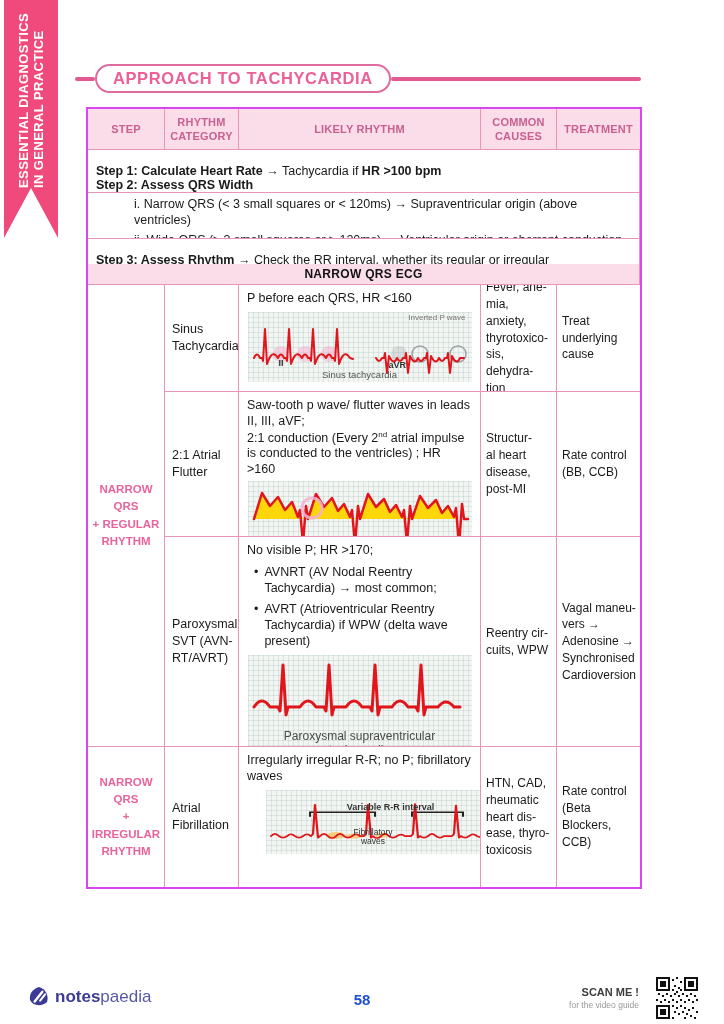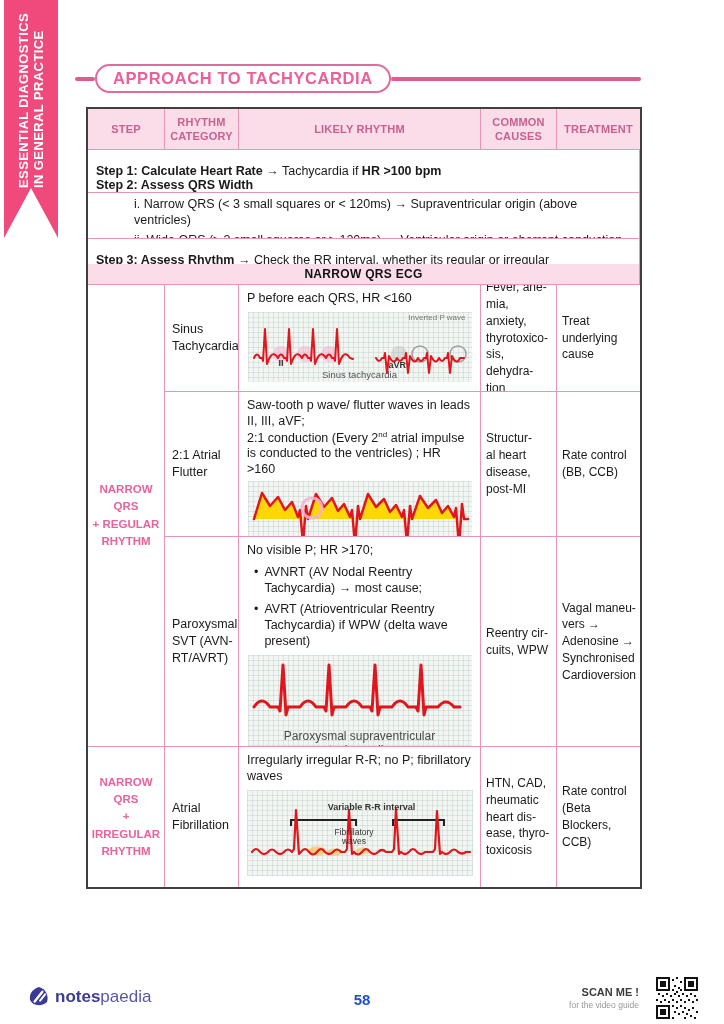--- a/index.html
+++ b/index.html
@@ -17,21 +17,21 @@
   .title-bar{position:absolute;left:75px;top:64px;width:566px;display:flex;align-items:center;}
   .tline{height:4px;background:#e25a8f;border-radius:2px;}
   .tline.left{width:20px;} .tline.right{flex:1;}
   .pill{border:2.5px solid #e06c9f;border-radius:18px;padding:3px 16px;font-size:16.5px;
         font-weight:bold;color:#ec5f97;letter-spacing:.6px;background:#fff;white-space:nowrap;}
 
   
   .tbl{position:absolute;left:86px;top:107px;width:552px;display:grid;
        grid-template-columns:77px 74px 242px 76px 83px;
        grid-template-rows:41px 24px 65px 25px 21px 107px 145px 210px 140px;
-       border:2px solid #404040;background:#fff;}
+       border:2px solid #d946ef;background:#fff;}
   .c{border-right:1px solid #e994b9;border-bottom:1px solid #e994b9;box-sizing:border-box;min-width:0;overflow:hidden;}
   .lastcol{border-right:none;} .lastrow{border-bottom:none;}
   .th{background:#fadde9;color:#c9608f;font-weight:bold;font-size:11px;display:flex;align-items:center;
       justify-content:center;text-align:center;white-space:pre-line;line-height:1.3;letter-spacing:.2px;}
   .full{grid-column:1/-1;}
   .steprow{font-size:12.5px;padding:21px 8px;display:flex;align-items:center;white-space:pre;}
   .step2{font-size:12.5px;padding:4px 8px;display:block;}
   .sub{padding-left:38px;margin-top:5px;line-height:1.25;}
   .section{background:#fadde9;color:#111;font-weight:bold;font-size:12px;display:flex;
            align-items:center;justify-content:center;letter-spacing:.3px;}
@@ -47,21 +47,21 @@
   .ecg{position:relative;margin:5px auto 0;background:#f2f5f1;
        background-image:linear-gradient(rgba(120,160,150,.18) 1px,transparent 1px),
                         linear-gradient(90deg,rgba(120,160,150,.18) 1px,transparent 1px);
        background-size:5px 5px;}
   .ecg svg{display:block;width:100%;height:100%;}
   .lbl{position:absolute;color:#333;line-height:1.1;padding-left:23px;}
   .cap{position:absolute;left:0;right:0;text-align:center;color:#555;white-space:pre-line;line-height:1.15;}
   .e-sinus{width:224px;height:70px;}
   .e-flut{width:224px;height:76px;margin-top:3px;}
   .e-svt{width:224px;height:106px;}
-  .e-afib{width:226px;height:86px;}
+  .e-afib{width:226px;height:64px;margin-left:19px;}
 
   
   .brand{position:absolute;left:28px;top:986px;display:flex;align-items:center;gap:5px;}
   .brand-text{font-size:17px;color:#3b3a96;}
   .brand-text b{font-weight:bold;} .brand-text span{font-weight:normal;opacity:.85;}
   .pagenum{position:absolute;left:0;right:0;top:991px;text-align:center;font-size:15px;
            font-weight:bold;color:#1d4ed8;}
   .scan{position:absolute;right:26px;top:977px;display:flex;align-items:center;gap:17px;}
   .scan-txt{text-align:right;}
   .scan-title{font-size:11px;font-weight:bold;color:#3c3c3c;}
@@ -161,21 +161,21 @@
     <div class="c smallc lastcol" style="grid-row:7;grid-column:5;">Rate control
 (BB, CCB)</div>
 
     <div class="c cat" style="grid-row:8;grid-column:2;">Paroxysmal
 SVT (AVN-
 RT/AVRT)</div>
     <div class="c likely" style="grid-row:8;grid-column:3;">
       <div>No visible P; HR &gt;170;</div>
       <div class="bullets">
           <span>•</span>
-          <span>AVNRT (AV Nodal Reentry Tachycardia) → most cause;</span>
+          <span>AVNRT (AV Nodal Reentry Tachycardia) → most common;</span>
         </div>
       <div class="bullets">
           <span>•</span>
           <span>AVRT (Atrioventricular Reentry Tachycardia) if WPW (delta wave present)</span>
         </div>
       <div class="ecg e-svt">
         <svg viewBox="0 0 224 66" preserveAspectRatio="none" style="height:66px;">
           <path d="M6,52 q8,-12 16,0 l8,0 l2,4 l3,-46 l3,50 l2,-8 l12,0 q8,-12 16,0 l8,0 l2,4 l3,-46 l3,50 l2,-8 l12,0 q8,-12 16,0 l8,0 l2,4 l3,-46 l3,50 l2,-8 l12,0 q8,-12 16,0 l8,0 l2,4 l3,-46 l3,50 l2,-8 l12,0 q8,-10 16,0 l6,0" fill="none" stroke="#e0161c" stroke-width="3" stroke-linejoin="round" stroke-linecap="round"></path>
         </svg>
         <div class="cap" style="bottom:3px;font-size:12px;color:#4a4a4a;">Paroxysmal supraventricular

